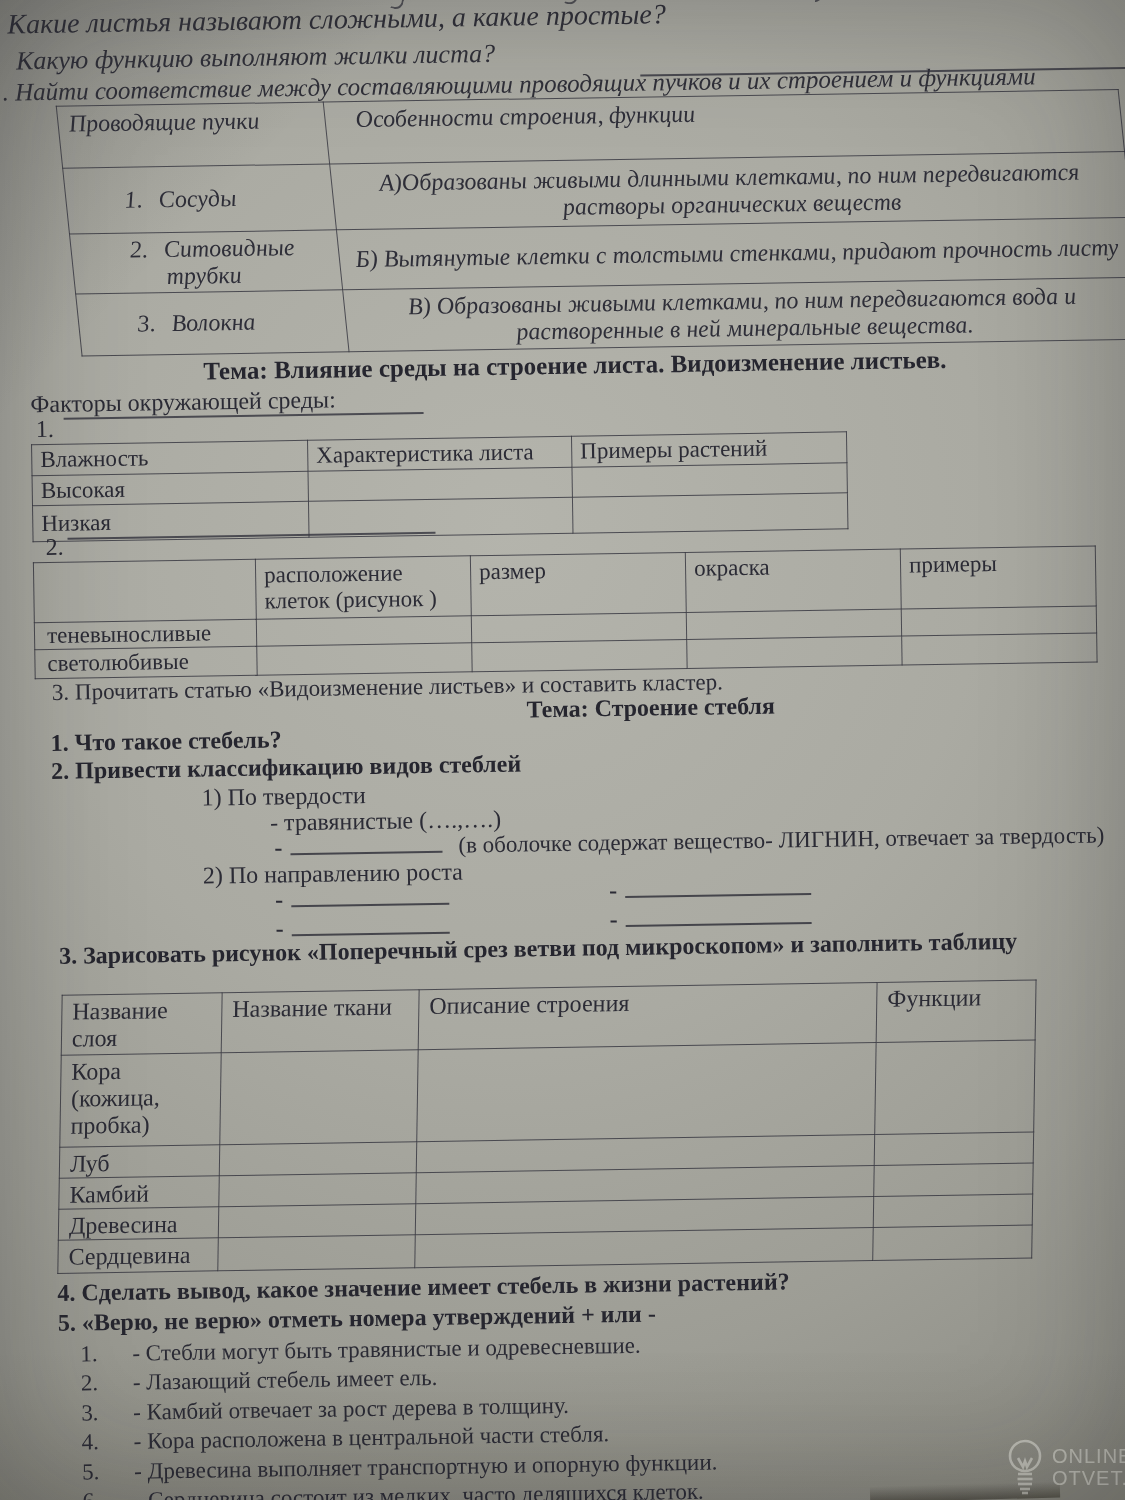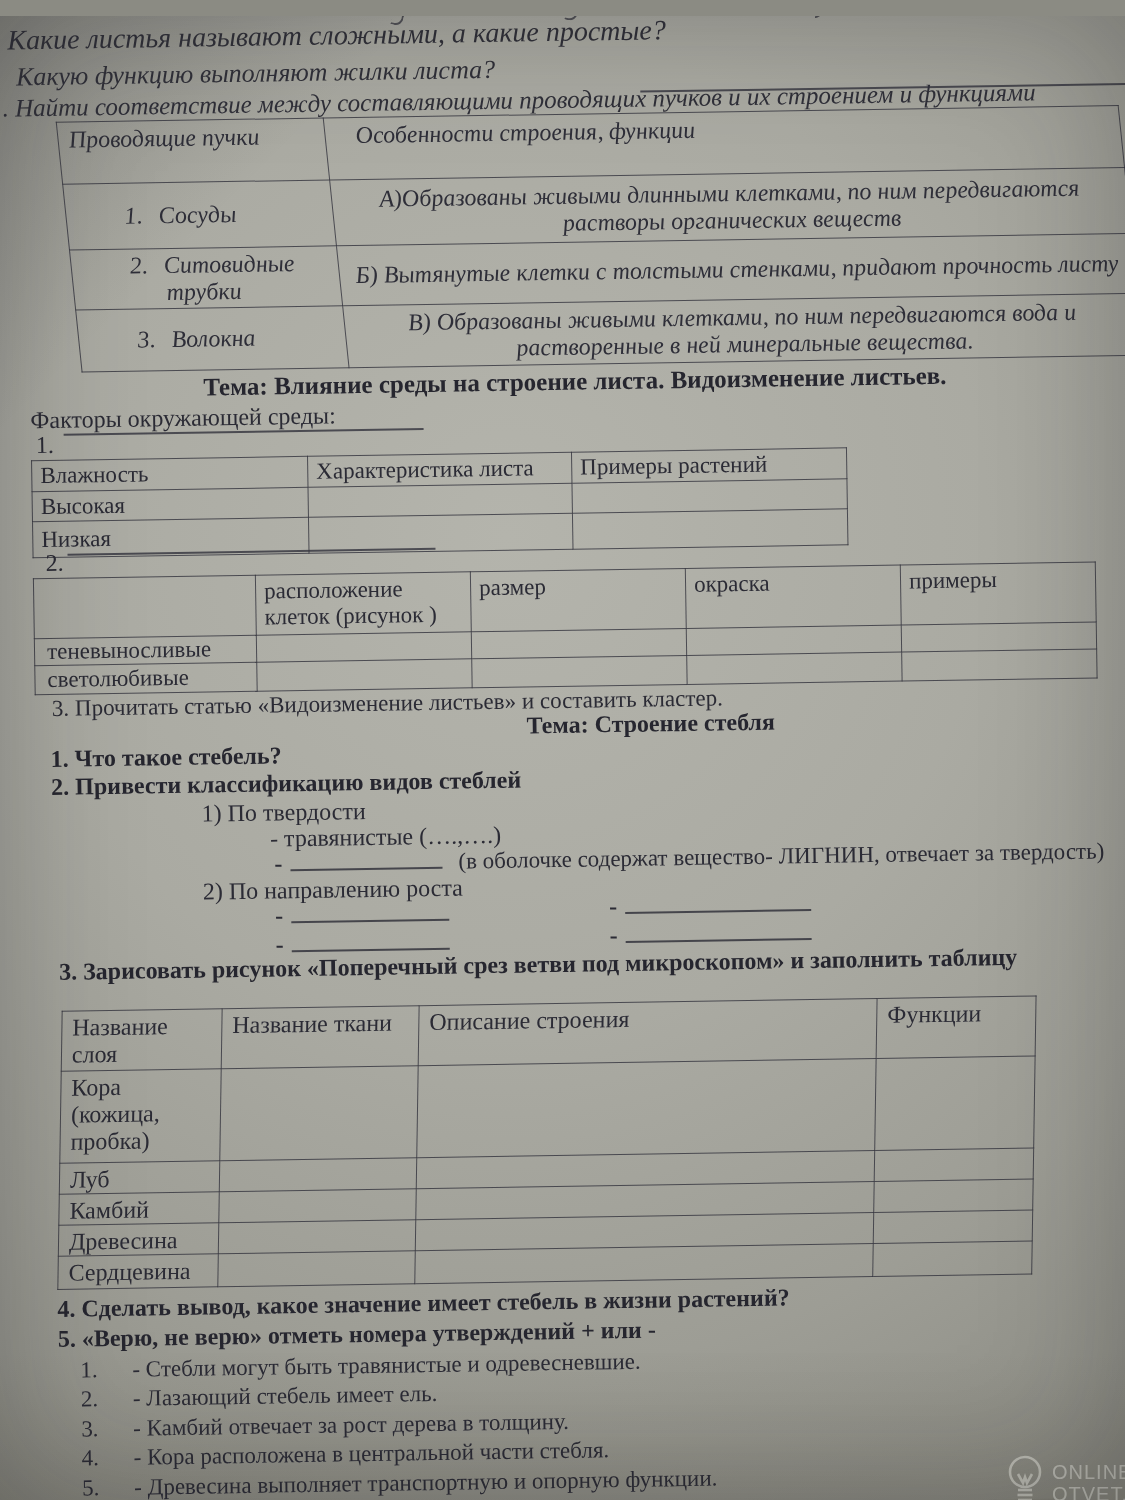--- a/index.html
+++ b/index.html
@@ -7,21 +7,20 @@
     width:1125px;height:1500px;overflow:hidden;position:relative;
     background:#8b8b83;
     font-family:"Liberation Serif", serif;
   }
   .sheet{
     position:absolute;inset:0;overflow:hidden;
     background:
       linear-gradient(135deg, rgba(35,35,38,0.22) 0%, rgba(35,35,38,0) 16%),
       linear-gradient(0deg, rgba(60,55,40,0.10) 0%, rgba(60,55,40,0) 10%),
       radial-gradient(95% 75% at 45% 35%, #b4b4ac 0%, #aaaaa2 45%, #9d9d95 75%, #8d8d85 100%);
-    margin-top: 16px;
   }
   .vignette{position:absolute;inset:0;pointer-events:none;
     box-shadow:inset 0 0 140px rgba(20,20,25,0.28);}
   .content{position:absolute;inset:0;transform:rotate(-0.9deg);transform-origin:40px 60px;
     color:#2b2b35;}
   .abs{position:absolute;}
   .italic-line{font-style:italic;font-size:26px;white-space:nowrap;color:#303039;}
   .bold{font-weight:700;color:#26262f;}
   .serif23{font-size:23px;}
   .serif24{font-size:24px;}

